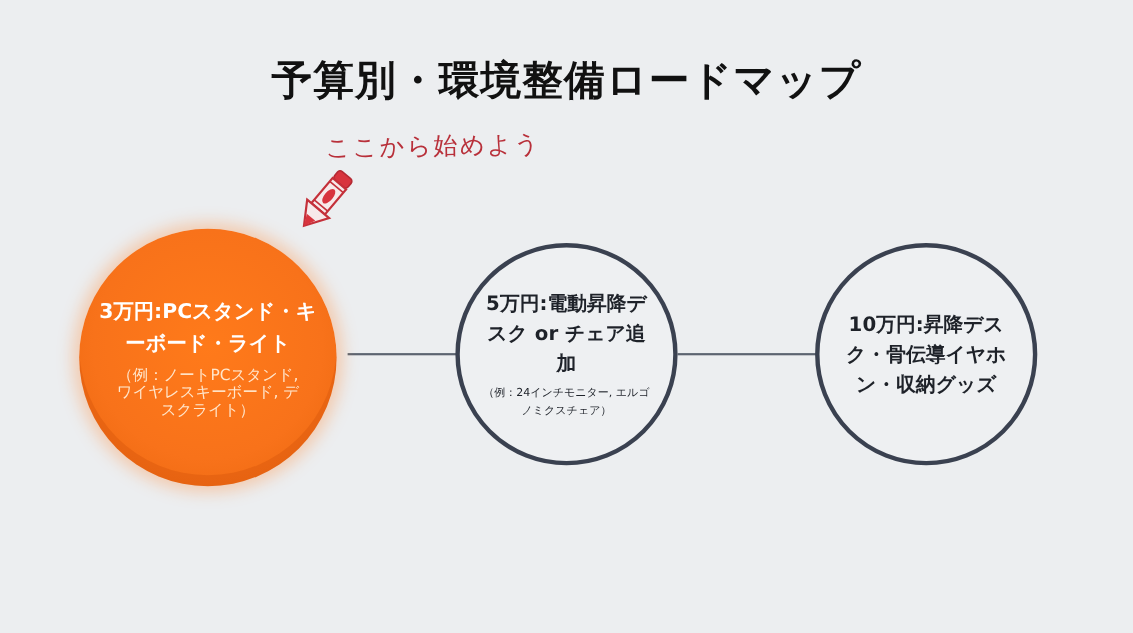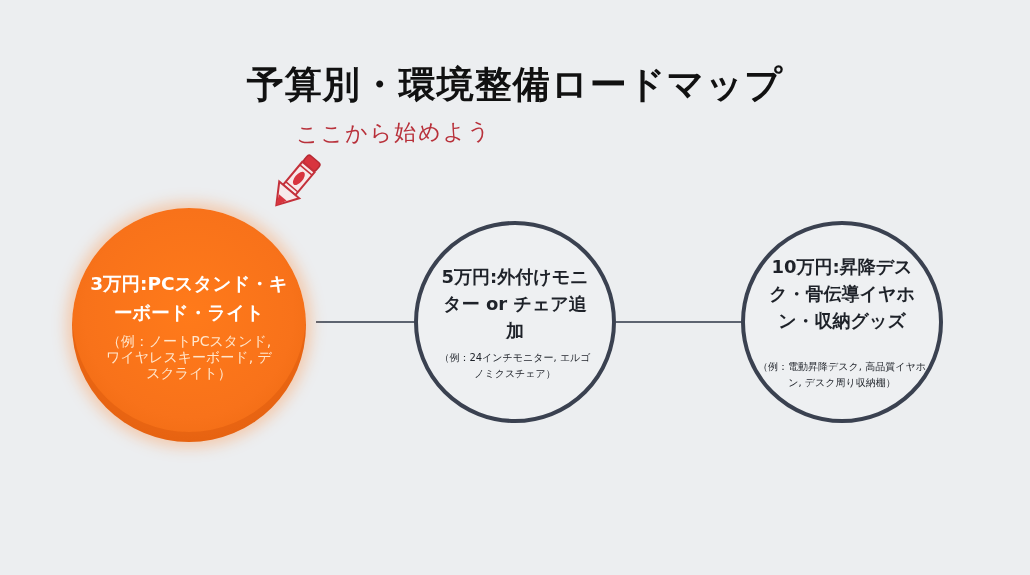--- a/index.html
+++ b/index.html
@@ -6,21 +6,21 @@
   body {
     width: 1030px; height: 575px; overflow: hidden;
     background: #eceef0;
     font-family: "DejaVu Sans", "Liberation Sans", sans-serif;
     position: relative;
   }
   .canvas { position: absolute; inset: 0; width: 1030px; height: 575px; }
   .title {
     position: absolute; left: 0; width: 1030px; top: 48px;
     text-align: center; font-size: 37px; font-weight: bold;
-    color: #111111; letter-spacing: 1px; margin-top: 12px;
+    color: #111111; letter-spacing: 1px;
   }
   .annotation {
     position: absolute; left: 296px; top: 118px;
     font-size: 22px; color: #b8303a; letter-spacing: 2px;
     font-family: "DejaVu Sans", sans-serif; font-weight: normal;
     transform: rotate(-1deg);
   }
   .crayon { position: absolute; left: 262px; top: 150px; width: 66px; height: 66px; }
   .connector {
     position: absolute; top: 321px; height: 2px; background: #5d6470;
@@ -73,22 +73,21 @@
 
   <div class="connector" style="left:316px; width:100px;"></div>
   <div class="connector" style="left:616px; width:128px;"></div>
 
   <div class="circle orange">
     <div class="heading">3万円:PCスタンド・キーボード・ライト</div>
     <div class="example">（例：ノートPCスタンド, ワイヤレスキーボード, デスクライト）</div>
   </div>
 
   <div class="circle outline mid">
-    <div class="heading">5万円:外付けモニター or チェア追加</div>
+    <div class="heading">5万円:電動昇降デスク or チェア追加</div>
     <div class="example">（例：24インチモニター, エルゴノミクスチェア）</div>
   </div>
 
   <div class="circle outline right">
     <div class="heading">10万円:昇降デスク・骨伝導イヤホン・収納グッズ</div>
-    <div class="example">（例：電動昇降デスク, 高品質イヤホン, デスク周り収納棚）</div>
   </div>
 
 </div>
 
 </body></html>

